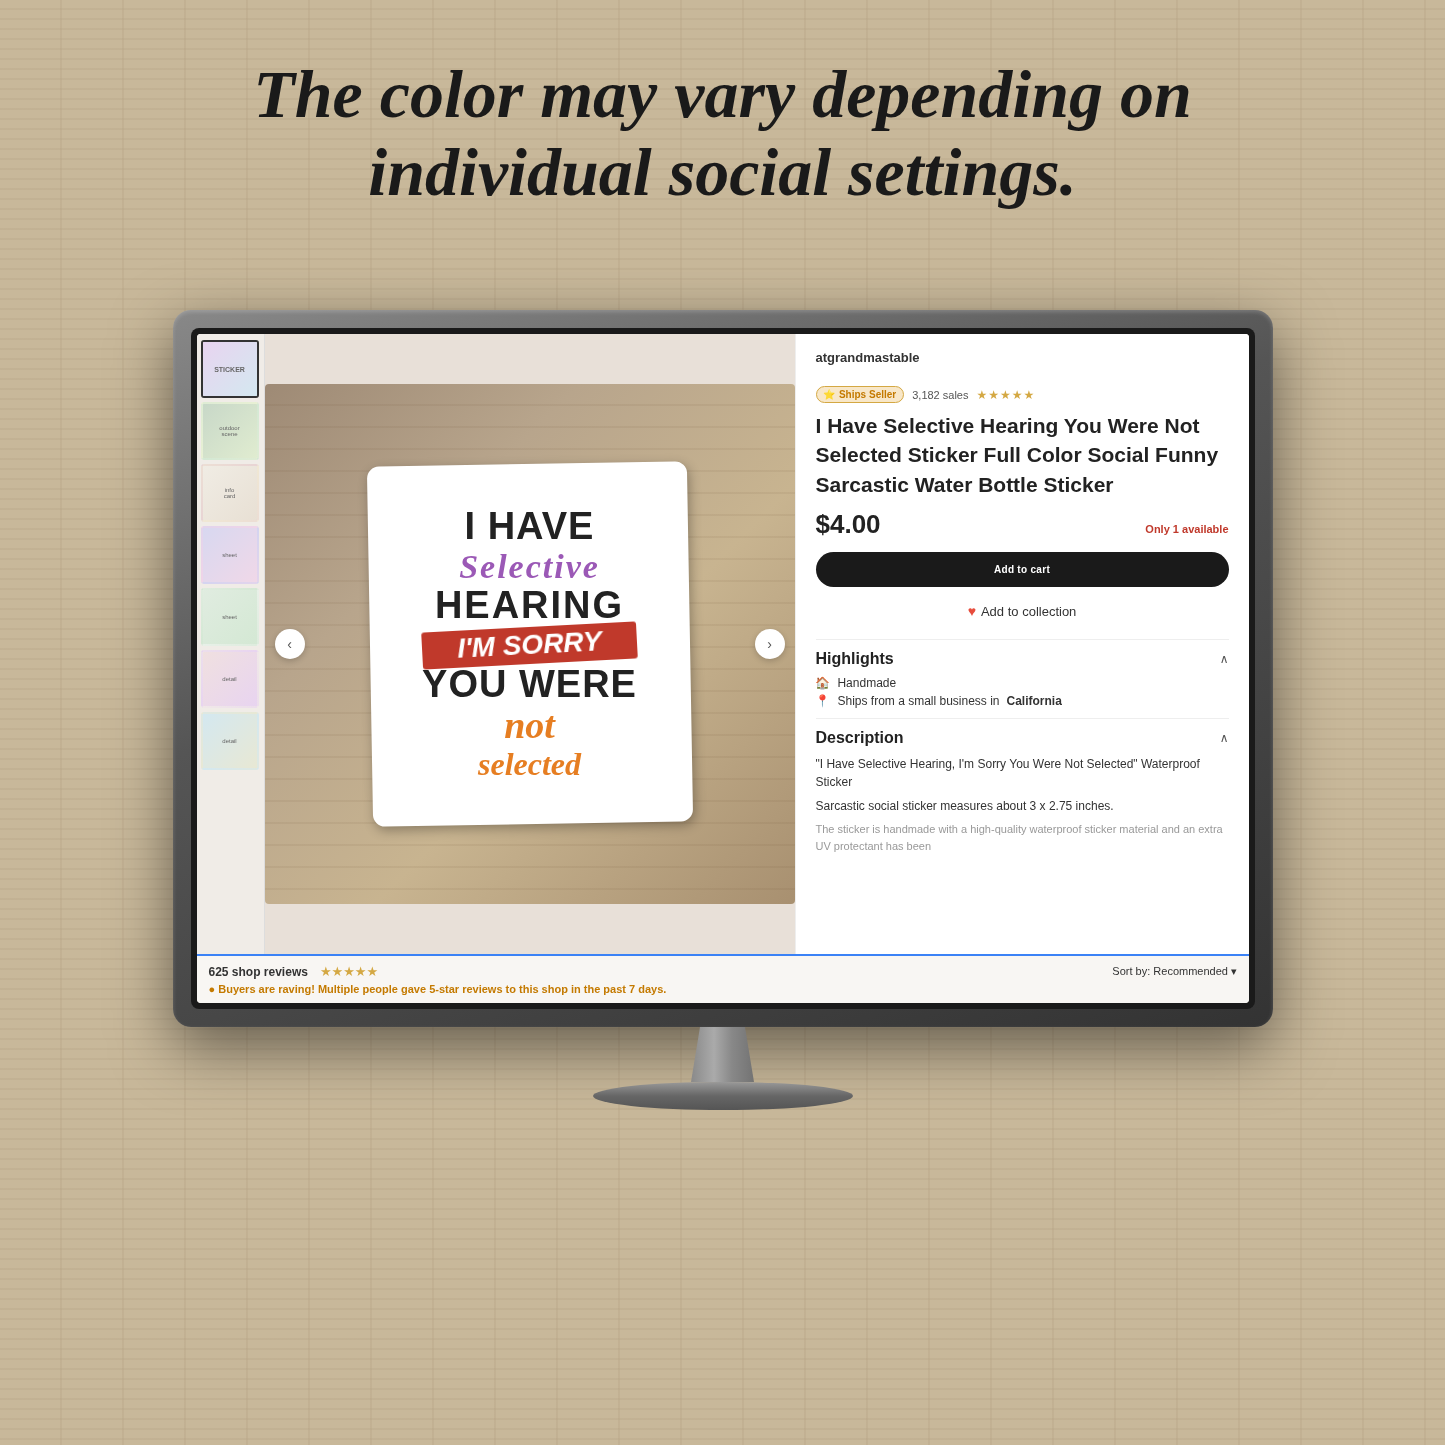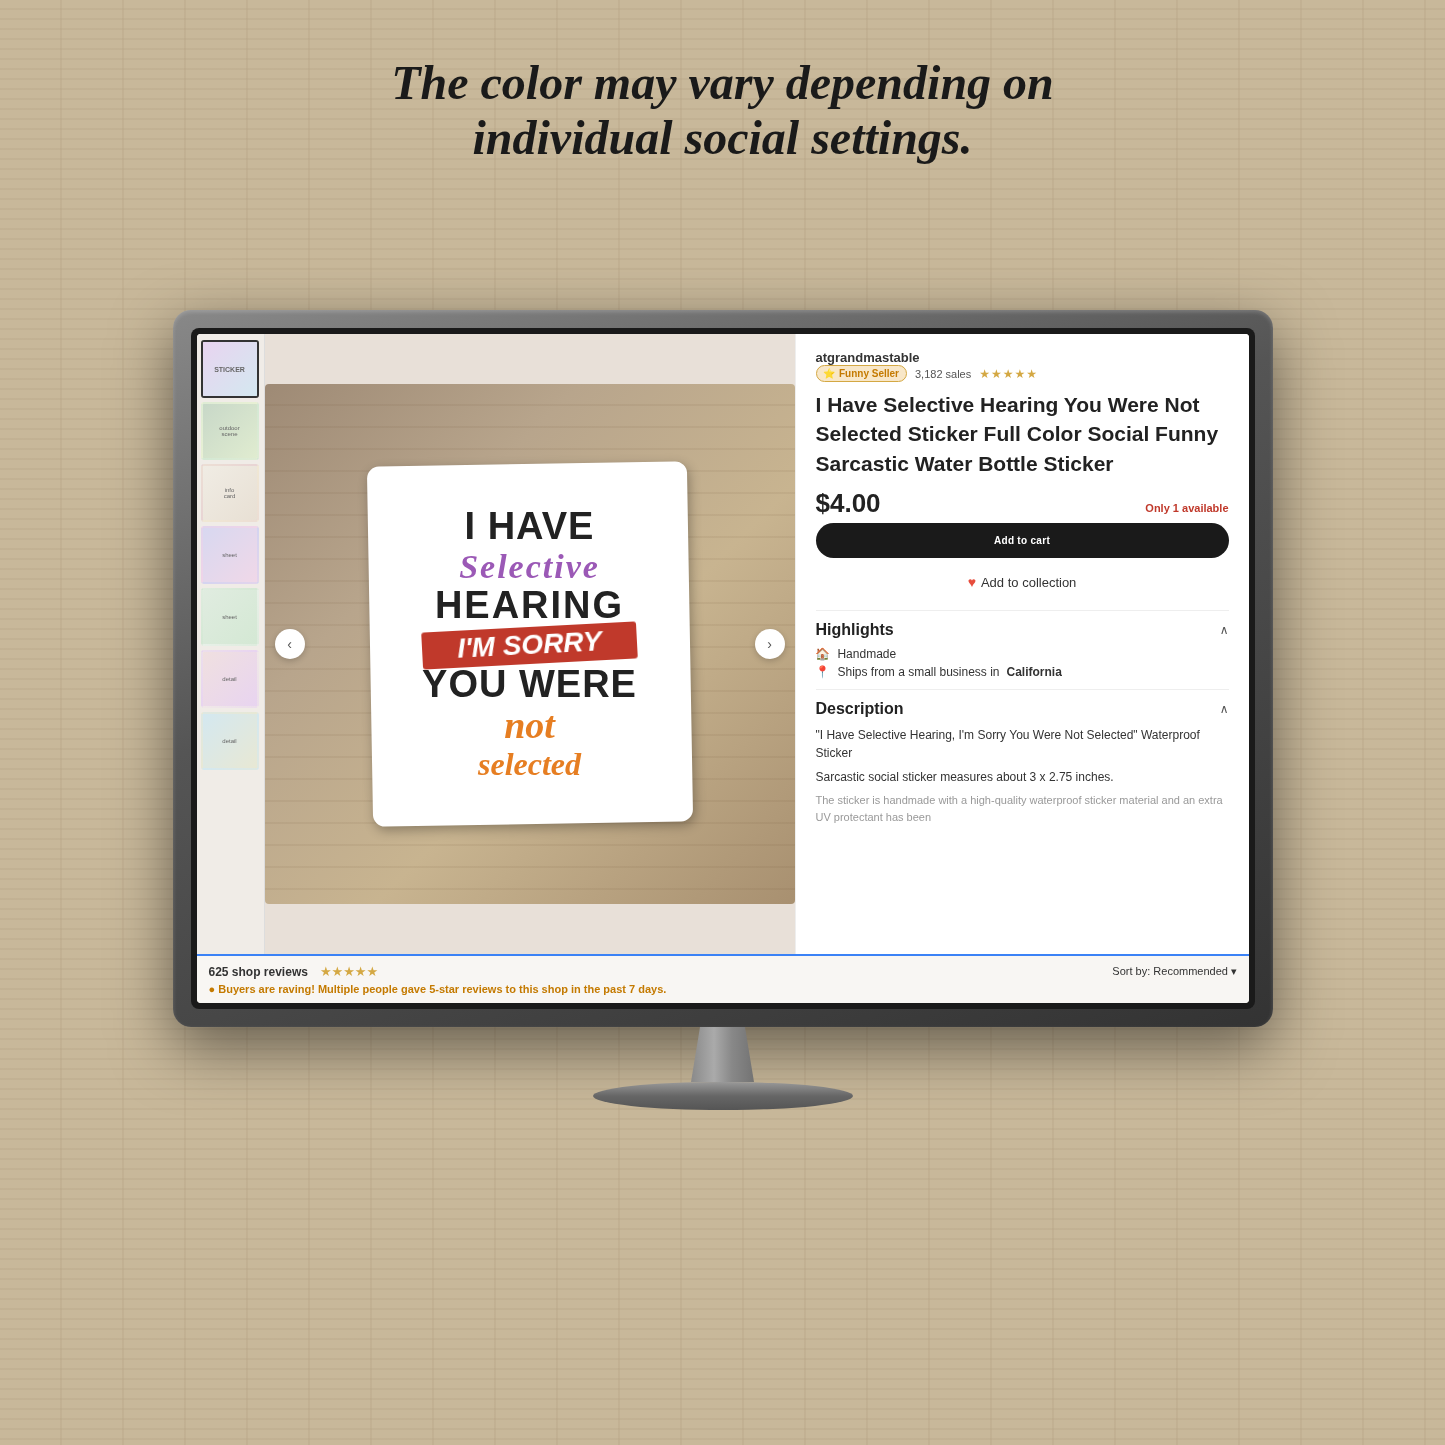--- a/index.html
+++ b/index.html
@@ -36,21 +36,21 @@
         );
     }
 
     .headline {
       position: absolute;
       top: 55px;
       left: 0; right: 0;
       text-align: center;
       font-family: Georgia, 'Times New Roman', serif;
       font-style: italic;
-      font-size: 48px;
+      font-size: 68px;
       font-weight: 900;
       color: #1a1a1a;
       line-height: 1.15;
       padding: 0 60px;
       z-index: 10;
     }
 
     
     .monitor-container {
       position: absolute;
@@ -253,21 +253,21 @@
       padding: 16px 20px;
       overflow-y: auto;
       background: white;
       border-left: 1px solid #eee;
     }
 
     .seller-name {
       font-size: 13px;
       color: #333;
       font-weight: 600;
-      margin-bottom: 0;
+      margin-bottom: 21px;
     }
 
     .seller-badge-row {
       display: flex;
       align-items: center;
       gap: 8px;
       margin-bottom: 8px;
     }
 
     .star-seller-badge {
@@ -296,21 +296,21 @@
       font-weight: 600;
       color: #222;
       line-height: 1.4;
       margin-bottom: 10px;
     }
 
     .price-row {
       display: flex;
       align-items: baseline;
       justify-content: space-between;
-      margin-bottom: 4px;
+      margin-bottom: 12px;
     }
 
     .price {
       font-size: 26px;
       font-weight: 700;
       color: #222;
     }
 
     .availability {
       font-size: 11px;
@@ -515,21 +515,21 @@
               <span>›</span>
             </div>
           </div>
 
           <div class="product-info">
             <div class="seller-name">atgrandmastable</div>
 
             <div class="seller-badge-row">
               <div class="star-seller-badge">
                 <span>⭐</span>
-                <span>Funny Seller</span>
+                <span>Ships Seller</span>
               </div>
               <span class="sales-count">3,182 sales</span>
               <span class="star-rating">★★★★★</span>
             </div>
 
             <div class="product-title">I Have Selective Hearing You Were Not Selected Sticker Full Color Social Funny Sarcastic Water Bottle Sticker</div>
 
             <div class="price-row">
               <span class="price">$4.00</span>
               <span class="availability">Only 1 available</span>

